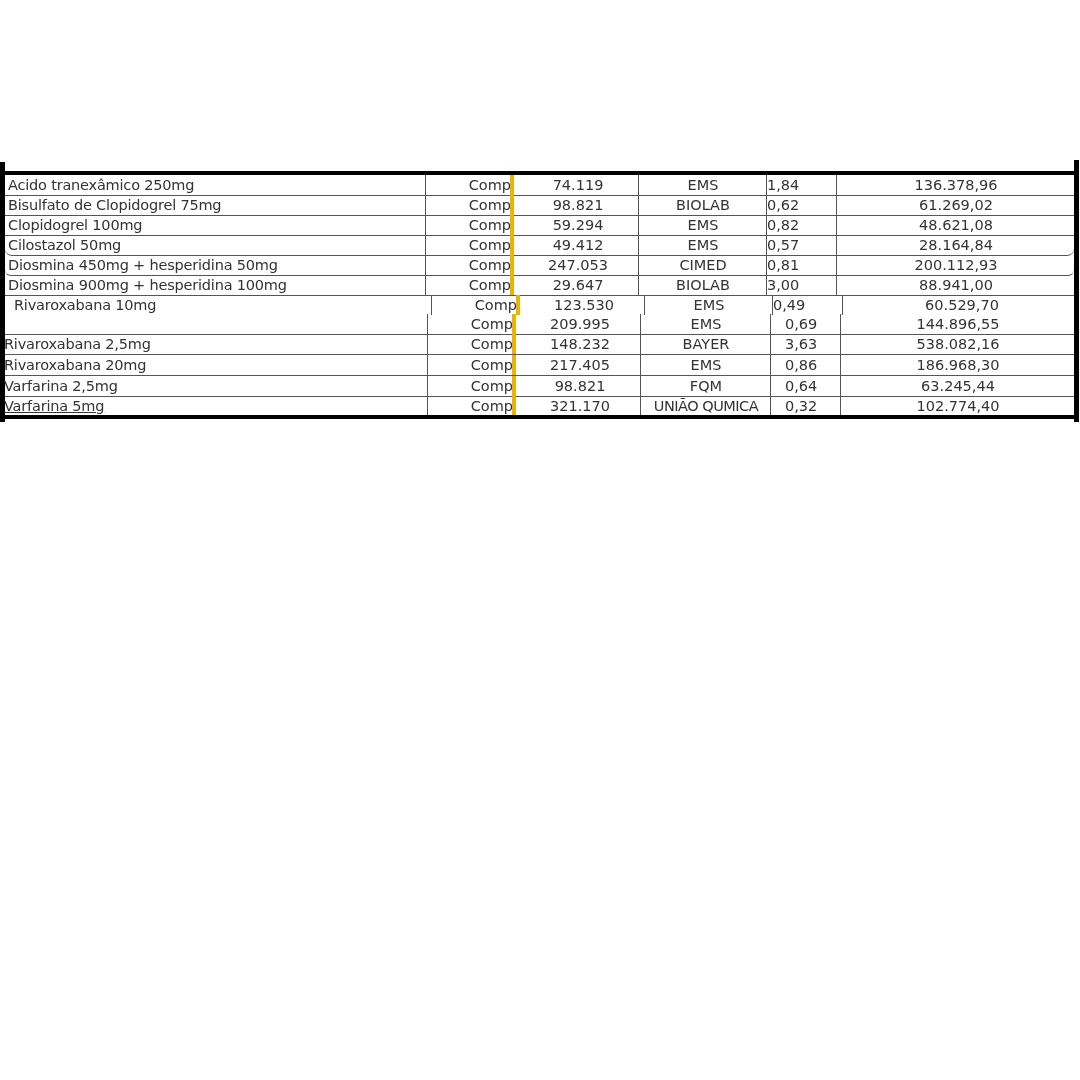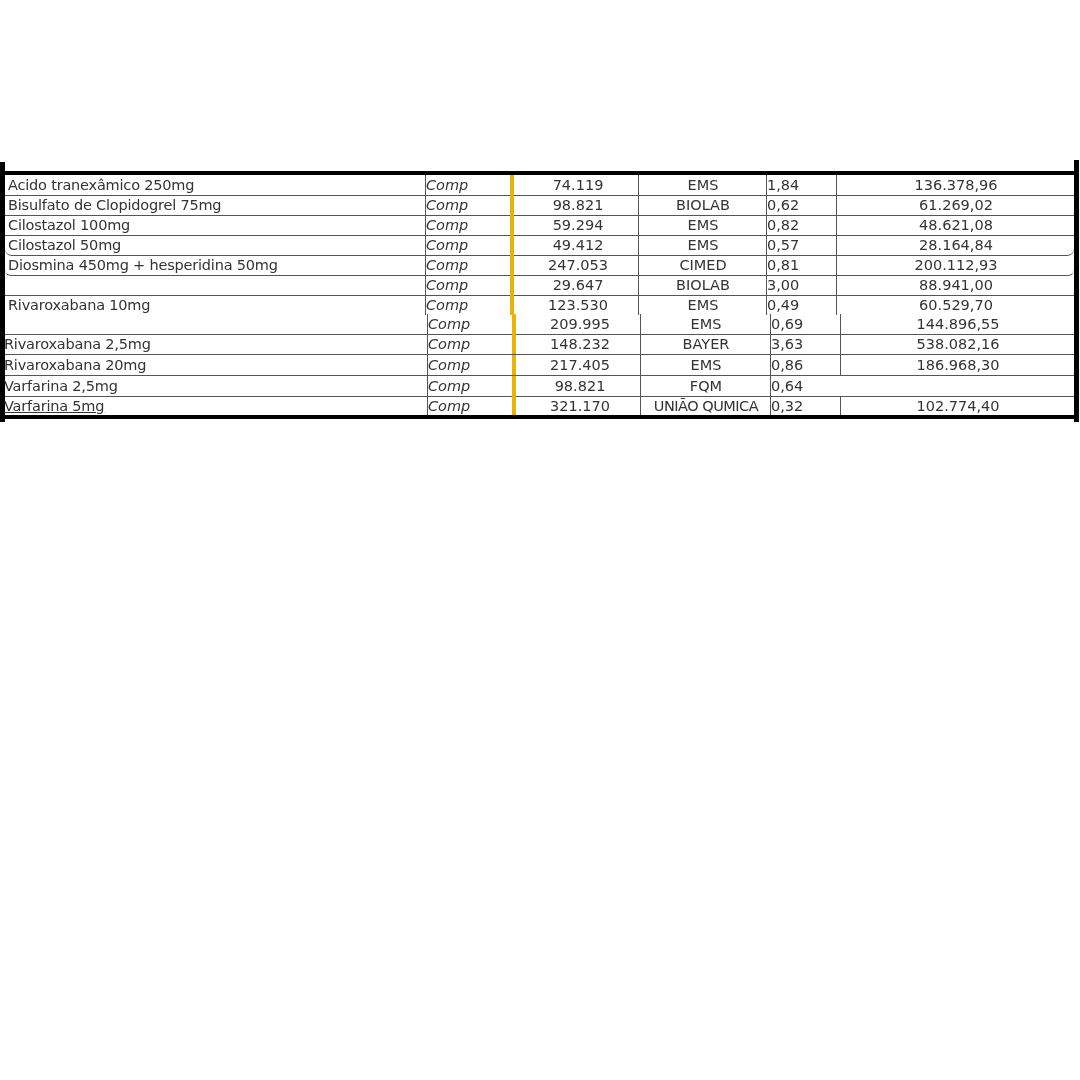--- a/index.html
+++ b/index.html
@@ -7,30 +7,30 @@
            font-family: "DejaVu Sans", sans-serif; color: #333; }
     .sheet { position: absolute; left: 0; top: 0; width: 1080px; height: 776px; }
     .left-bar { position: absolute; left: 0; top: 162px; width: 5px; height: 260px; background: #000; }
     .right-bar { position: absolute; left: 1074px; top: 160px; width: 5px; height: 262px; background: #000; }
     .top-rule { position: absolute; left: 0; top: 171px; width: 1079px; height: 4px; background: #000; }
     .bottom-rule { position: absolute; left: 0; top: 415px; width: 1079px; height: 4px; background: #000; }
     .row { position: absolute; left: 5px; width: 1069px; height: 20px;
            border-bottom: 1px solid #555; font-size: 14.5px; line-height: 20px; }
     .cell { position: absolute; top: 0; height: 20px; white-space: nowrap; overflow: hidden; }
     .c-name { left: 3px; width: 420px; text-align: left; letter-spacing: -0.2px; }
-    .c-unit { left: 420px; width: 85px; text-align: left; border-left: 1px solid #555; font-style: italic; }
+    .c-unit { left: 420px; width: 85px; text-align: right; border-left: 1px solid #555; }
     .c-qty  { left: 505px; width: 128px; text-align: center; border-left: 4px solid #eab308; }
     .c-mfr  { left: 633px; width: 128px; text-align: center; border-left: 1px solid #555; }
     .c-price{ left: 761px; width: 70px; border-left: 1px solid #555; }
     .c-total{ left: 831px; width: 238px; text-align: center; border-left: 1px solid #555; }
     .row.b .c-name { left: -1px; }
     .row.b .c-unit { left: 422px; }
     .row.b .c-qty  { left: 507px; width: 128px; }
     .row.b .c-mfr  { left: 635px; width: 130px; }
-    .row.b .c-price{ left: 765px; width: 70px; }
+    .row.b .c-price{ left: 765px; width: 70px; padding-left: 14px; }
     .row.b .c-total{ left: 835px; width: 234px; }
     .underline { text-decoration: underline; }
   </style>
 </head>
 <body>
 
 <div class="sheet">
   <div class="left-bar"></div>
   <div class="right-bar"></div>
   <div class="top-rule"></div>
@@ -46,21 +46,21 @@
     </div>
     <div class="row" style="top:195px;">
       <div class="cell c-name">Bisulfato de Clopidogrel 75mg</div>
       <div class="cell c-unit">Comp</div>
       <div class="cell c-qty">98.821</div>
       <div class="cell c-mfr">BIOLAB</div>
       <div class="cell c-price">0,62</div>
       <div class="cell c-total">61.269,02</div>
     </div>
     <div class="row" style="top:215px;">
-      <div class="cell c-name">Cilostazol 100mg</div>
+      <div class="cell c-name">Clopidogrel 100mg</div>
       <div class="cell c-unit">Comp</div>
       <div class="cell c-qty">59.294</div>
       <div class="cell c-mfr">EMS</div>
       <div class="cell c-price">0,82</div>
       <div class="cell c-total">48.621,08</div>
     </div>
     <div class="row" style="top:235px;border-radius:7px;">
       <div class="cell c-name">Cilostazol 50mg</div>
       <div class="cell c-unit">Comp</div>
       <div class="cell c-qty">49.412</div>
@@ -70,27 +70,28 @@
     </div>
     <div class="row" style="top:255px;border-radius:6px;">
       <div class="cell c-name">Diosmina 450mg + hesperidina 50mg</div>
       <div class="cell c-unit">Comp</div>
       <div class="cell c-qty">247.053</div>
       <div class="cell c-mfr">CIMED</div>
       <div class="cell c-price">0,81</div>
       <div class="cell c-total">200.112,93</div>
     </div>
     <div class="row" style="top:275px;">
+      <div class="cell c-name">Diosmina 900mg + hesperidina 100mg</div>
       <div class="cell c-unit">Comp</div>
       <div class="cell c-qty">29.647</div>
       <div class="cell c-mfr">BIOLAB</div>
       <div class="cell c-price">3,00</div>
       <div class="cell c-total">88.941,00</div>
     </div>
-    <div class="row" style="top:295px; border-bottom:none;">
+    <div class="row" style="top:295px; border-bottom:none;margin-left:6px;">
       <div class="cell c-name">Rivaroxabana 10mg</div>
       <div class="cell c-unit">Comp</div>
       <div class="cell c-qty">123.530</div>
       <div class="cell c-mfr">EMS</div>
       <div class="cell c-price">0,49</div>
       <div class="cell c-total">60.529,70</div>
     </div>
     <div class="row b" style="top:314px;">
       <div class="cell c-unit">Comp</div>
       <div class="cell c-qty">209.995</div>
@@ -113,20 +114,21 @@
       <div class="cell c-mfr">EMS</div>
       <div class="cell c-price">0,86</div>
       <div class="cell c-total">186.968,30</div>
     </div>
     <div class="row b" style="top:376px;">
       <div class="cell c-name">Varfarina 2,5mg</div>
       <div class="cell c-unit">Comp</div>
       <div class="cell c-qty">98.821</div>
       <div class="cell c-mfr">FQM</div>
       <div class="cell c-price">0,64</div>
+      <div class="cell c-total">63.245,44</div>
     </div>
     <div class="row b" style="top:396px; border-bottom:none;">
       <div class="cell c-name underline">Varfarina 5mg</div>
       <div class="cell c-unit">Comp</div>
       <div class="cell c-qty">321.170</div>
       <div class="cell c-mfr" style="letter-spacing:-0.5px;">UNIÃO QUMICA</div>
       <div class="cell c-price">0,32</div>
       <div class="cell c-total">102.774,40</div>
     </div>
   </div>

